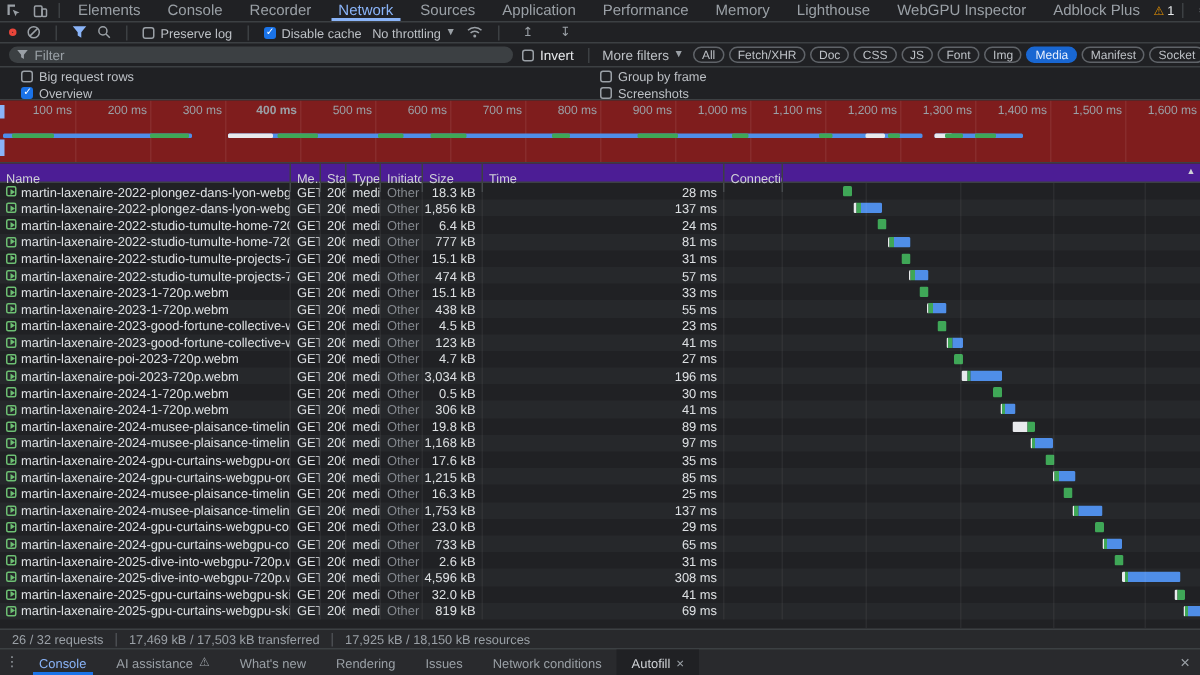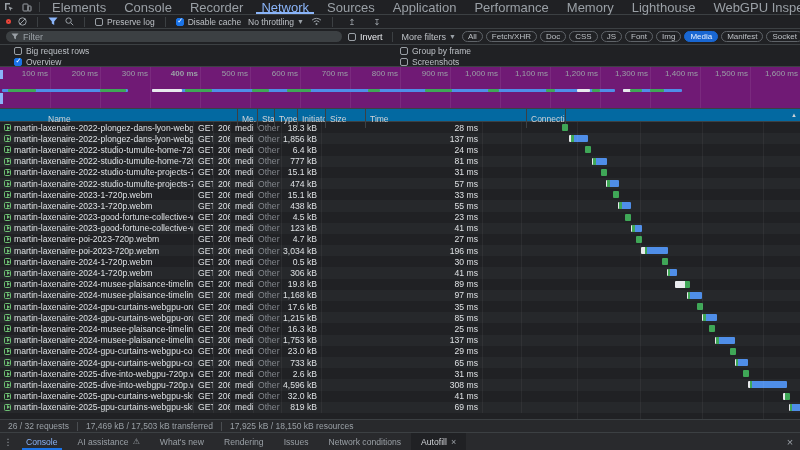--- a/index.html
+++ b/index.html
@@ -8,21 +8,21 @@
     font-family: "Liberation Sans", "DejaVu Sans", sans-serif;
     background:#202124; color:#e8eaed; font-size:9px;
     -webkit-font-smoothing:antialiased;
   }
   .dt { width:800px; height:450px; display:flex; flex-direction:column; background:#202124; }
 
   
   .tabbar { height:15px; display:flex; align-items:center; border-bottom:1px solid #3c4043; background:#202124; flex:none; }
   .icnbtn { display:inline-flex; align-items:center; justify-content:center; width:18px; height:14px; color:#9aa0a6; cursor:pointer; flex:none; }
   .tabs { display:flex; height:100%; align-items:stretch; }
-  .tab { padding:0 9px; display:flex; align-items:center; color:#9aa0a6; font-size:13px; cursor:pointer; position:relative; white-space:nowrap; }
+  .tab { padding:0 9px; display:flex; align-items:center; color:#9aa0a6; font-size:10px; cursor:pointer; position:relative; white-space:nowrap; }
   .tab.active { color:var(--accent); }
   .tab.active::after { content:""; position:absolute; left:4px; right:4px; bottom:0; height:2px; background:var(--accent); }
   .tabbar-right { margin-left:auto; display:flex; align-items:center; padding-right:4px; gap:2px; }
   .warn { display:flex; align-items:center; gap:2px; color:#e8eaed; font-size:8.5px; cursor:pointer; }
   .warn .tri { color:var(--warn); font-size:8px; }
   .vsep { width:1px; height:10px; background:#3c4043; margin:0 3px; flex:none; }
 
   
   .toolbar { height:14px; display:flex; align-items:center; border-bottom:1px solid #3c4043; padding-left:6px; gap:7px; flex:none; font-size:8.5px; color:#bdc1c6; }
   .rec { width:5px; height:5px; border:2px solid var(--record); border-radius:50%; background:var(--record); box-shadow:0 0 0 1px #202124 inset; cursor:pointer; }
@@ -40,30 +40,30 @@
   .pill { height:11px; display:flex; align-items:center; padding:0 5px; border:1px solid #5f6368; border-radius:6px; color:#bdc1c6; font-size:8px; cursor:pointer; white-space:nowrap; }
   .pill.active { background:var(--pill); border-color:var(--pill); color:#e8f0fe; }
 
   
   .opts { height:22px; position:relative; border-bottom:1px solid #3c4043; flex:none; font-size:8.5px; color:#bdc1c6; }
   .optcol { position:absolute; top:0; display:flex; flex-direction:column; }
   .optcol .cbwrap { height:11px; }
   .optcol.l { left:14px; } .optcol.r { left:400px; }
 
   
-  .overview { height:42px; position:relative; border-bottom:1px solid #3c4043; background:#701a75; overflow:hidden; flex:none; }
+  .overview { height:42px; position:relative; border-bottom:1px solid #3c4043; background:#7f1d1d; overflow:hidden; flex:none; }
   .gl { position:absolute; top:0; bottom:0; width:1px; background:rgba(255,255,255,0.07); }
   .tlabel { position:absolute; top:2px; transform:translateX(-100%); color:#9aa0a6; font-size:8px; white-space:nowrap; }
   .oseg { position:absolute; height:3px; top:22px; border-radius:1px; }
   .ohandle { position:absolute; left:0; width:3px; background:var(--accent); }
 
   
   .table { flex:1; display:flex; flex-direction:column; position:relative; overflow:hidden; }
   .grid-row { display:grid; grid-template-columns:194px 20px 17px 23px 28px 40px 161px 39px 1fr; }
-  .thead { height:13px; background:#0369a1; border-bottom:1px solid #3c4043; flex:none; font-size:8.5px; color:#d0d3d7; position:relative;padding-left:44px; }
+  .thead { height:13px; background:#4c1d95; border-bottom:1px solid #3c4043; flex:none; font-size:8.5px; color:#d0d3d7; position:relative; }
   .thead .hc { display:flex; align-items:center; padding:0 4px; border-right:1px solid #3c4043; overflow:hidden; white-space:nowrap; }
   .sort { position:absolute; right:3px; top:3px; font-size:6px; color:#d0d3d7; }
   .tbody { flex:1; position:relative; overflow:hidden; }
   .trow { height:11.2px; font-size:8.6px; color:#dde0e3; cursor:pointer; }
   .trow:nth-child(even) { background:#26282b; }
   .trow .c { display:flex; align-items:center; padding:0 4px; overflow:hidden; white-space:nowrap; border-right:1px solid rgba(255,255,255,0.05); }
   .trow .c.rt { justify-content:flex-end;text-align:center; }
   .trow .c.dim { color:#85898f; }
   .trow .c.name { gap:3px; }
   .micon { width:7px; height:7px; border:1px solid #6dbf73; border-radius:1.5px; flex:none; display:flex; align-items:center; justify-content:center; }

